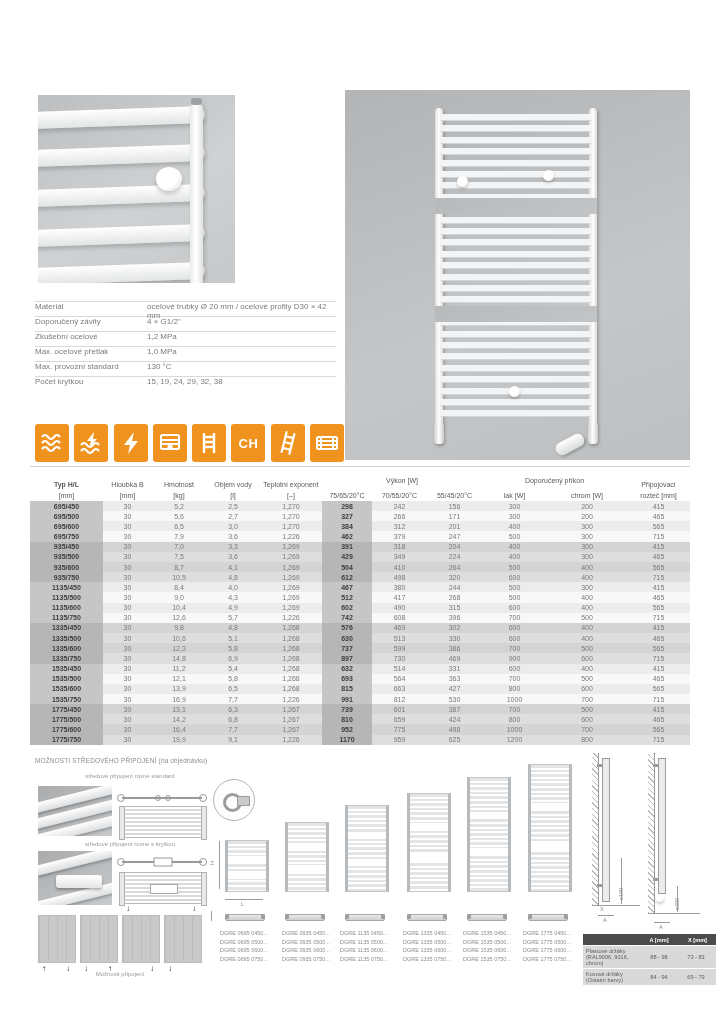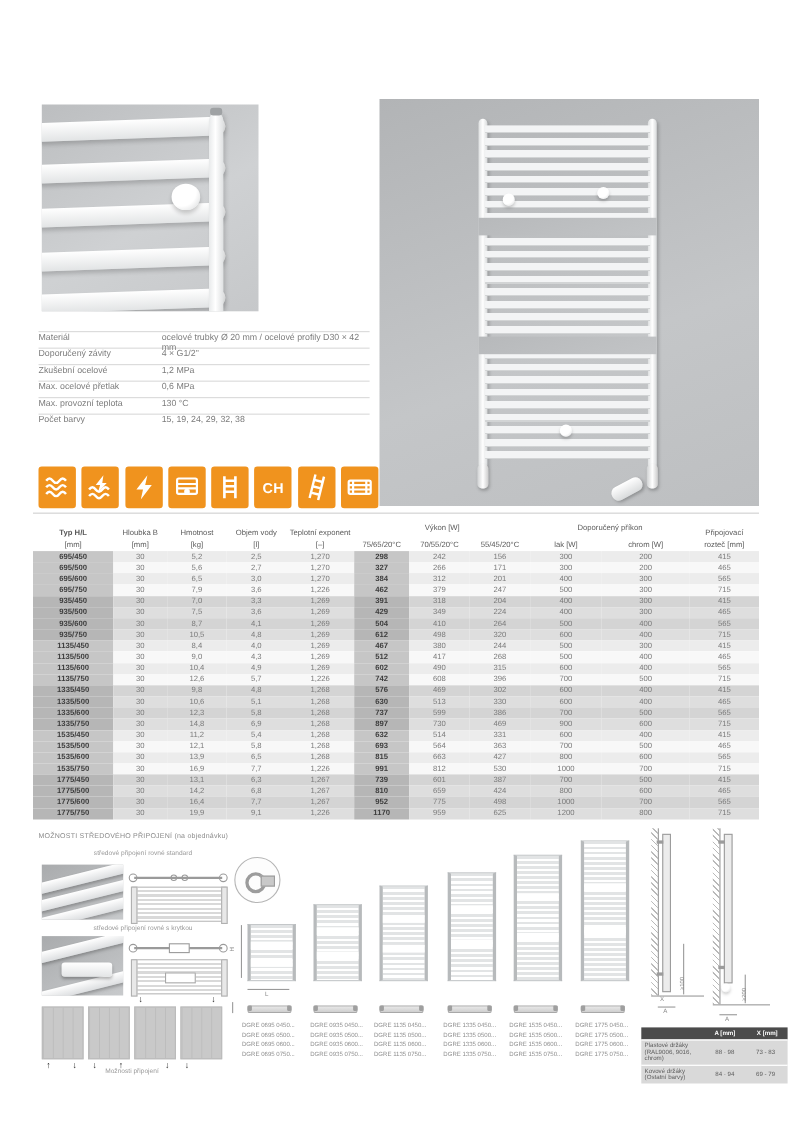--- a/index.html
+++ b/index.html
@@ -147,28 +147,28 @@
       <div class="spec-row">
         <div class="spec-label">Doporučený závity</div>
         <div class="spec-value">4 × G1/2"</div>
       </div>
       <div class="spec-row">
         <div class="spec-label">Zkušební ocelové</div>
         <div class="spec-value">1,2 MPa</div>
       </div>
       <div class="spec-row">
         <div class="spec-label">Max. ocelové přetlak</div>
-        <div class="spec-value">0,6 MPa</div>
+        <div class="spec-value">1,0 MPa</div>
       </div>
       <div class="spec-row">
-        <div class="spec-label">Max. provozní teplota</div>
+        <div class="spec-label">Max. provozní standard</div>
         <div class="spec-value">130 °C</div>
       </div>
       <div class="spec-row">
-        <div class="spec-label">Počet barvy</div>
+        <div class="spec-label">Počet krytkou</div>
         <div class="spec-value">15, 19, 24, 29, 32, 38</div>
       </div>
     </div>
 
   <div class="icons">
       <div class="icon" style="background: rgb(240, 147, 30);">
         <svg width="24" height="24" viewBox="0 0 24 24" fill="none" stroke="#fff" stroke-width="2.2">
           <path d="M2 6q3-4 6 0t6 0 6 0M2 12q3-4 6 0t6 0 6 0M2 18q3-4 6 0t6 0 6 0"></path>
         </svg>
       </div>

